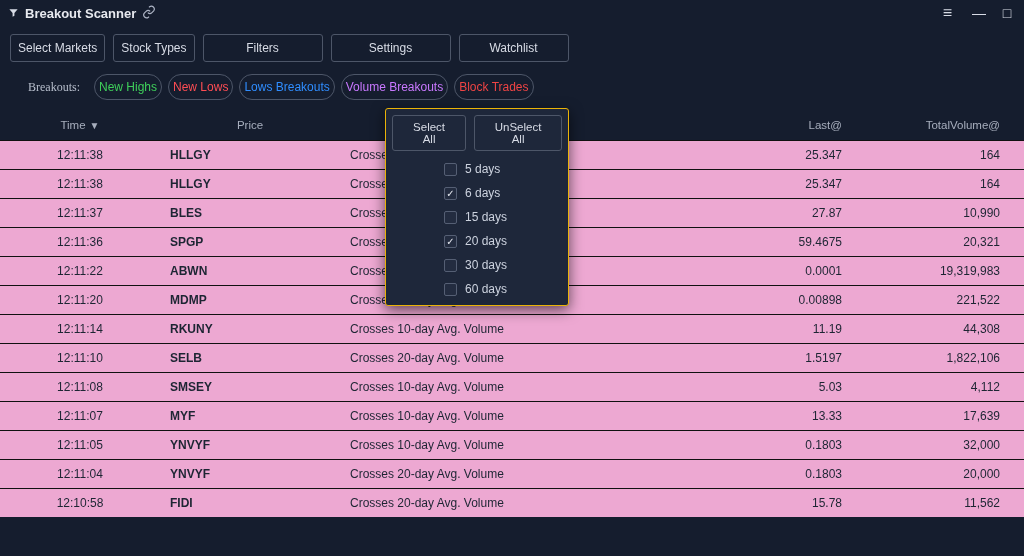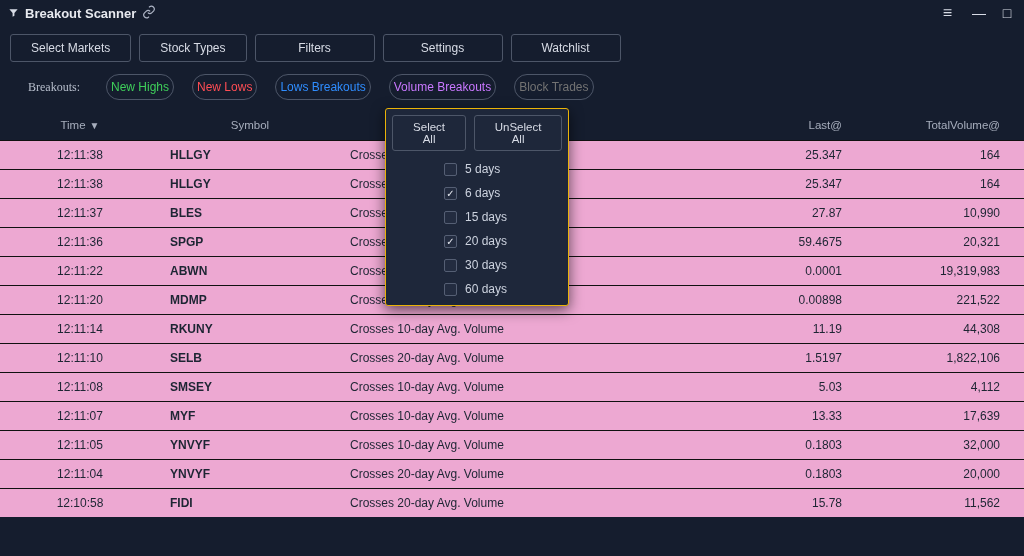--- a/index.html
+++ b/index.html
@@ -26,48 +26,47 @@
 .hamburger { margin-right:8px; font-size:16px; cursor:pointer; color:#d8dce6;}
 .toolbar {
   display: flex;
   gap: 8px;
   padding: 8px 10px;
 }
 .btn {
   border: 1px solid #4d5668;
   background: transparent;
   color: #d8dce6;
-  padding: 6px 20px;
+  padding: 6px 7px;
   font-size: 12px;
   border-radius: 3px;
   cursor: pointer;
   font-family: inherit;
 }
 .btn.small { padding: 5px 14px; font-size:11.5px;}
 .tabrow {
   display: flex;
   align-items: center;
   gap: 6px;
   padding: 4px 28px 10px 28px;
 }
 .tabrow .label { margin-right: 8px; color:#b8bfcd;font-family:Liberation Serif, serif;}
 .pill {
   border: 1px solid #4d5668;
   background: transparent;
   padding: 5px 4px;
   font-size: 12px;
   border-radius: 13px;
   cursor: pointer;
-  margin-left: 12px;
 }
 .pill.green { color: #3fcf5a; }
 .pill.red { color: #ff4d54; }
 .pill.blue { color: #2f8dff; }
 .pill.violet { color: #c978ff; }
-.pill.orange { color: #737373; }
+.pill.orange { color: #ef4444; }
 .header-row {
   display: flex;
   padding: 0 0 0 0;
   height: 30px;
   align-items: center;
   color:#a7aebd;
   font-size:11.5px;
 }
 .col-time   { width: 160px; text-align: center; }
 .col-symbol { width: 180px; text-align: center; }
@@ -165,21 +164,21 @@
       <span class="pill violet">Volume Breakouts</span>
       <span class="pill orange">Block Trades</span>
     </div>
 </div>
 
 <div class="header-row">
   <div class="col-time">
     <span>Time</span>
     <span style="font-size:10px;">▼</span>
   </div>
-  <div class="col-symbol">Symbol</div>
+  <div class="col-symbol">Price</div>
   <div class="col-desc"></div>
   <div class="col-last">Last@</div>
   <div class="col-vol">TotalVolume@</div>
 </div>
 
 <div class="table" id="table-body">
     <div class="trow">
       <div class="col-time">12:11:38</div>
       <div class="col-symbol">HLLGY</div>
       <div class="col-desc">Crosses</div>

